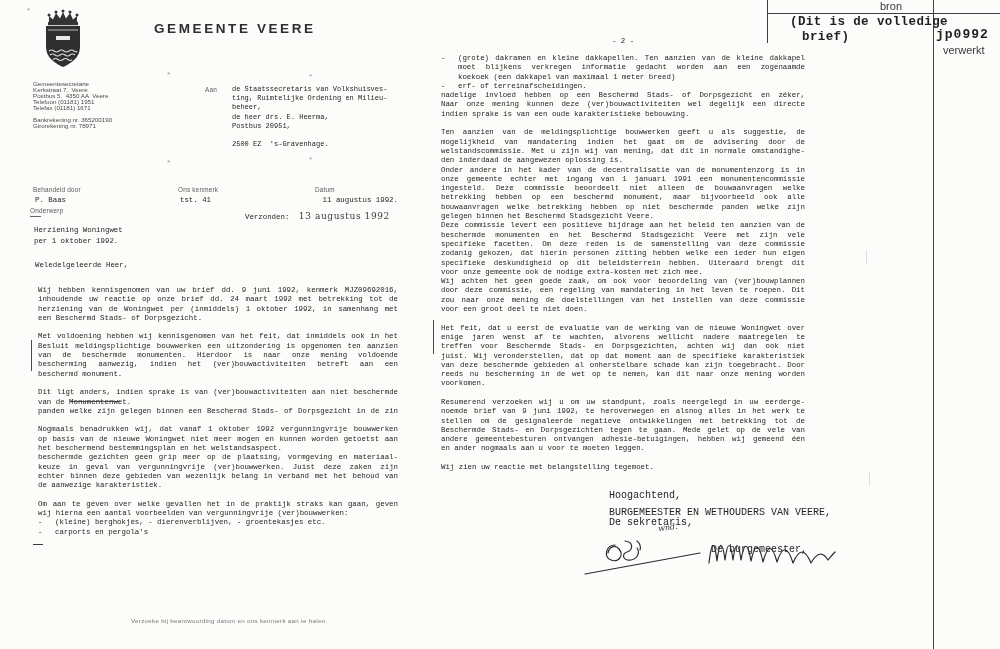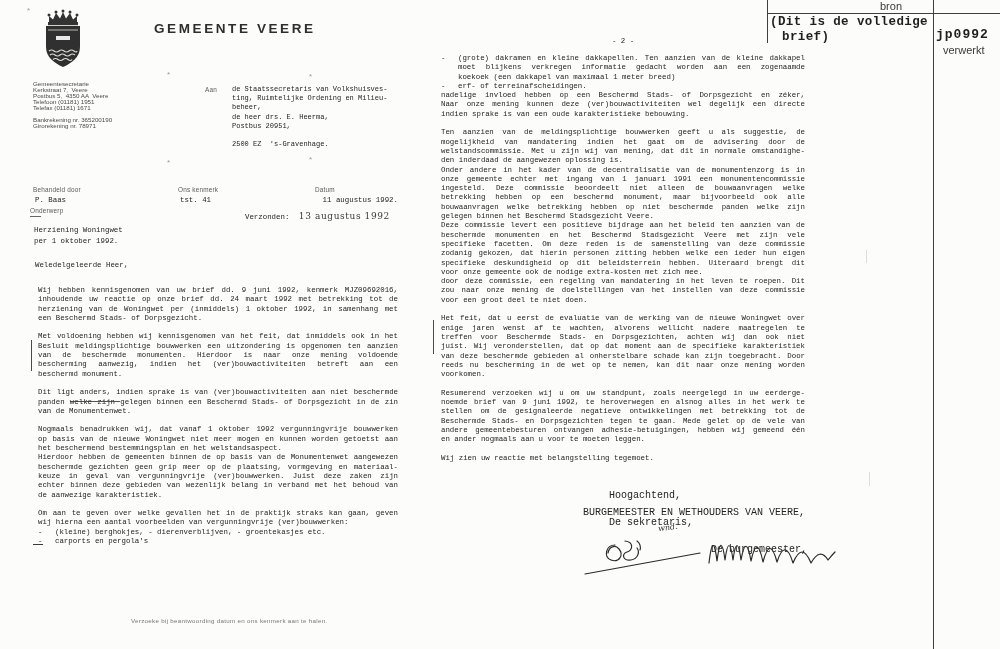--- a/index.html
+++ b/index.html
@@ -48,21 +48,21 @@
 </head>
 <body>
 
 <div class="page">
 
   <div class="abs vline" style="left:933px;top:0;width:1px;height:649px;"></div>
   <div class="abs hline" style="left:767px;top:13px;width:233px;height:1px;"></div>
   <div class="abs vline" style="left:767px;top:0;width:1px;height:43px;"></div>
   <div class="abs anhead" style="left:767px;top:0;width:166px;text-align:center;margin-left:41px;">bron</div>
   <div class="abs anhead" style="left:943px;top:0;margin-top:44px;">verwerkt</div>
-  <div class="abs mono annote" style="left:770px;top:15px;">
+  <div class="abs mono annote" style="left:790px;top:15px;">
     <div>(Dit is de volledige</div>
     <div style="margin-left:12px;">brief)</div>
   </div>
   <div class="abs mono ancode" style="left:936px;top:27px;">jp0992</div>
 
   <div class="abs" style="left:39px;top:9px;">
     <svg width="48" height="62" viewBox="0 0 48 62">
       <g fill="#333">
         <circle cx="10" cy="6" r="1.5"></circle>
           <circle cx="17" cy="3" r="1.5"></circle>
@@ -142,28 +142,27 @@
       </div>
       <div class="blk">
         <div class="ln jl">Met voldoening hebben wij kennisgenomen van het feit, dat inmiddels ook in het</div>
         <div class="ln jl">Besluit meldingsplichtige bouwwerken een uitzondering is opgenomen ten aanzien</div>
         <div class="ln jl">van de beschermde monumenten. Hierdoor is naar onze mening voldoende</div>
         <div class="ln jl">bescherming aanwezig, indien het (ver)bouwactiviteiten betreft aan een</div>
         <div class="ln">beschermd monument.</div>
       </div>
       <div class="blk">
         <div class="ln jl">Dit ligt anders, indien sprake is van (ver)bouwactiviteiten aan niet beschermde</div>
+        <div class="ln">van de Monumentenwet.</div>
         <div class="ln jl">panden welke zijn gelegen binnen een Beschermd Stads- of Dorpsgezicht in de zin</div>
-        <div class="ln">van de Monumentenwet.</div>
       </div>
       <div class="blk">
         <div class="ln jl">Nogmaals benadrukken wij, dat vanaf 1 oktober 1992 vergunningvrije bouwwerken</div>
         <div class="ln jl">op basis van de nieuwe Woningwet niet meer mogen en kunnen worden getoetst aan</div>
         <div class="ln">het beschermend bestemmingsplan en het welstandsaspect.</div>
-        <div class="ln jl">Hierdoor hebben de gemeenten binnen de op basis van de Monumentenwet aangewezen</div>
         <div class="ln jl">beschermde gezichten geen grip meer op de plaatsing, vormgeving en materiaal-</div>
         <div class="ln jl">keuze in geval van vergunningvrije (ver)bouwwerken. Juist deze zaken zijn</div>
         <div class="ln jl">echter binnen deze gebieden van wezenlijk belang in verband met het behoud van</div>
         <div class="ln">de aanwezige karakteristiek.</div>
       </div>
       <div class="blk">
         <div class="ln jl">Om aan te geven over welke gevallen het in de praktijk straks kan gaan, geven</div>
         <div class="ln">wij hierna een aantal voorbeelden van vergunningvrije (ver)bouwwerken:</div>
         <div class="ln dashline"><span class="dash">-</span><span>(kleine) berghokjes, - dierenverblijven, - groentekasjes etc.</span></div>
         <div class="ln dashline"><span class="dash">-</span><span>carports en pergola's</span></div>
@@ -196,20 +195,21 @@
         <div class="ln jl">ingesteld. Deze commissie beoordeelt niet alleen de bouwaanvragen welke</div>
         <div class="ln jl">betrekking hebben op een beschermd monument, maar bijvoorbeeld ook alle</div>
         <div class="ln jl">bouwaanvragen welke betrekking hebben op niet beschermde panden welke zijn</div>
         <div class="ln">gelegen binnen het Beschermd Stadsgezicht Veere.</div>
         <div class="ln jl">Deze commissie levert een positieve bijdrage aan het beleid ten aanzien van de</div>
         <div class="ln jl">beschermde monumenten en het Beschermd Stadsgezicht Veere met zijn vele</div>
         <div class="ln jl">specifieke facetten. Om deze reden is de samenstelling van deze commissie</div>
         <div class="ln jl">zodanig gekozen, dat hierin personen zitting hebben welke een ieder hun eigen</div>
         <div class="ln jl">specifieke deskundigheid op dit beleidsterrein hebben. Uiteraard brengt dit</div>
         <div class="ln">voor onze gemeente ook de nodige extra-kosten met zich mee.</div>
+        <div class="ln jl">Wij achten het geen goede zaak, om ook voor beoordeling van (ver)bouwplannen</div>
         <div class="ln jl">door deze commissie, een regeling van mandatering in het leven te roepen. Dit</div>
         <div class="ln jl">zou naar onze mening de doelstellingen van het instellen van deze commissie</div>
         <div class="ln">voor een groot deel te niet doen.</div>
       </div>
       <div class="blk">
         <div class="ln jl">Het feit, dat u eerst de evaluatie van de werking van de nieuwe Woningwet over</div>
         <div class="ln jl">enige jaren wenst af te wachten, alvorens wellicht nadere maatregelen te</div>
         <div class="ln jl">treffen voor Beschermde Stads- en Dorpsgezichten, achten wij dan ook niet</div>
         <div class="ln jl">juist. Wij veronderstellen, dat op dat moment aan de specifieke karakteristiek</div>
         <div class="ln jl">van deze beschermde gebieden al onherstelbare schade kan zijn toegebracht. Door</div>
@@ -226,21 +226,21 @@
       </div>
       <div class="blk">
         <div class="ln">Wij zien uw reactie met belangstelling tegemoet.</div>
       </div>
     </div>
   <div class="abs marginline" style="left:433px;top:320px;width:1px;height:34px;"></div>
   <div class="abs faint" style="left:866px;top:250px;width:1px;height:13px;"></div>
   <div class="abs faint" style="left:869px;top:472px;width:1px;height:14px;"></div>
 
   <div class="abs mono closing" style="left:609px;top:491px;">Hoogachtend,</div>
-  <div class="abs mono closing" style="left:583px;top:508px;">BURGEMEESTER EN WETHOUDERS VAN VEERE,</div>
+  <div class="abs mono closing" style="left:609px;top:508px;">BURGEMEESTER EN WETHOUDERS VAN VEERE,</div>
   <div class="abs mono closing" style="left:609px;top:518px;">De sekretaris,</div>
   <div class="abs mono closing" style="left:711px;top:545px;">De burgemeester,</div>
   <div class="abs serif wnd" style="left:658px;top:523px;">wnd.</div>
 
   <div class="abs" style="left:580px;top:505px;">
     <svg width="260" height="90" viewBox="0 0 260 90">
       <g stroke="#2a2a2a" stroke-width="1.2" fill="none" stroke-linecap="round" stroke-linejoin="round">
 
         <path d="M35 40 C26 40 23 52 31 55 C39 58 44 50 39 44 C35 39 29 42 28 48 M45 36 C54 37 53 45 47 47 C41 49 43 56 51 55 C58 54 60 47 57 43 M57 36 C60 38 61 42 60 45"></path>
 

